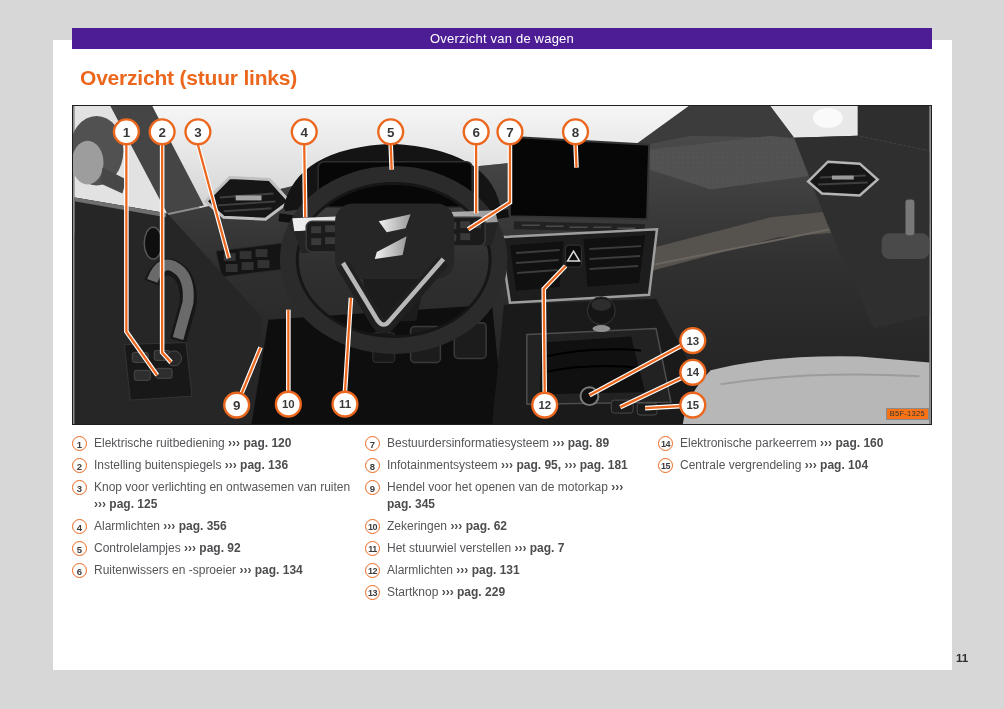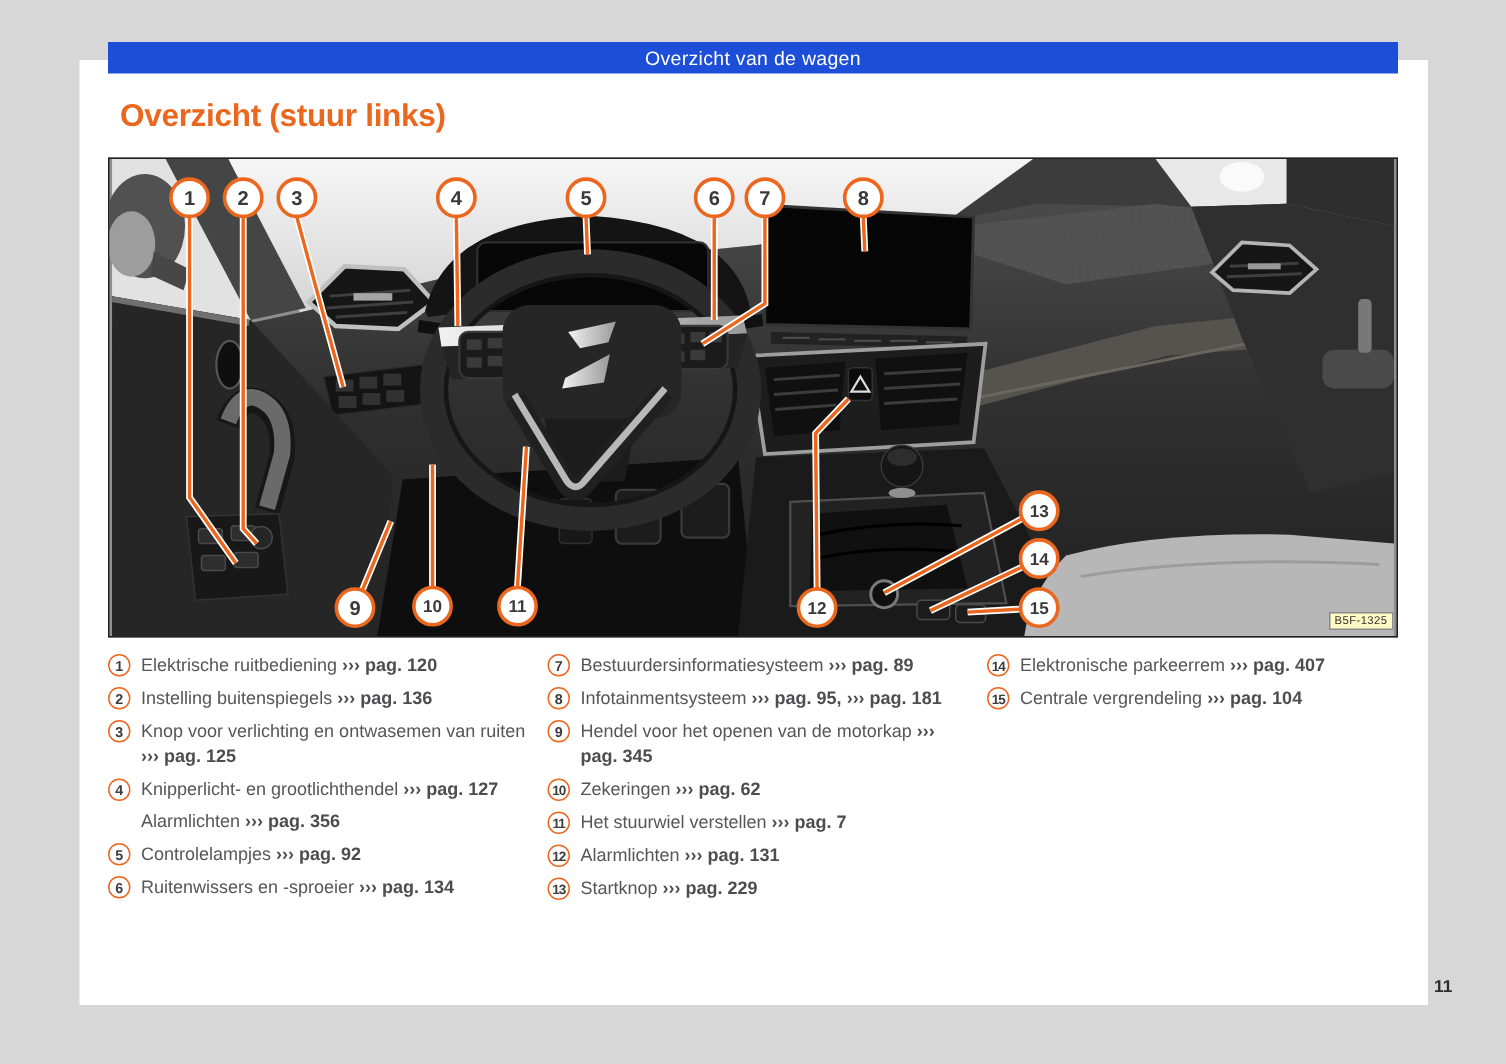--- a/index.html
+++ b/index.html
@@ -4,35 +4,35 @@
 <style>
   html,body{margin:0;padding:0;}
   body{
     width:1004px;height:709px;position:relative;overflow:hidden;
     background:#d7d7d7;
     font-family:"Liberation Sans","DejaVu Sans",sans-serif;
   }
   .page{position:absolute;left:53px;top:40px;width:899px;height:630px;background:#ffffff;}
   .banner{
     position:absolute;left:72px;top:28px;width:860px;height:21px;
-    background:#1d4ed8;color:#ffffff;font-size:13px;letter-spacing:.2px;
+    background:#4c1d95;color:#ffffff;font-size:13px;letter-spacing:.2px;
     text-align:center;line-height:21px;font-weight:normal;
   }
   .title{
     position:absolute;left:80px;top:66px;margin:0;
     color:#ec671e;font-size:21px;font-weight:bold;letter-spacing:-.2px;
   }
   .figure{
     position:absolute;left:72px;top:105px;width:860px;height:320px;
     border:1.5px solid #1f1f1f;box-sizing:border-box;background:#8f8f8f;
   }
   .figure svg{position:absolute;left:0;top:0;width:100%;height:100%;display:block;}
   .figure .overlay{pointer-events:none;}
   .figlabel{
-    position:absolute;right:2px;bottom:4px;background:#fef9c3;border:1px solid #8a8a8a;
+    position:absolute;right:2px;bottom:4px;background:#f97316;border:1px solid #8a8a8a;
     font-size:7.5px;color:#333;padding:0 3px;line-height:10px;letter-spacing:.3px;
   }
   .legend{
     position:absolute;left:72px;top:435px;width:860px;display:flex;
     color:#56565a;font-size:12px;line-height:17px;
   }
   .legend .col{box-sizing:border-box;padding-right:14px;}
   .legend .col1{width:293px;}
   .legend .col2{width:293px;}
   .legend .col3{width:274px;padding-right:0;}
@@ -317,21 +317,20 @@
       </div>
       <div class="item">
         <span class="num">3</span>
         <div class="txt">
           <div class="para"><span>Knop voor verlichting en ontwasemen van ruiten </span><span class="b">››› pag. 125</span></div>
         </div>
       </div>
       <div class="item">
         <span class="num">4</span>
         <div class="txt">
-          <div class="para"><span>Knipperlicht- en grootlichthendel </span><span class="b">››› pag. 127</span></div>
           <div class="para"><span>Alarmlichten </span><span class="b">››› pag. 356</span></div>
         </div>
       </div>
       <div class="item">
         <span class="num">5</span>
         <div class="txt">
           <div class="para"><span>Controlelampjes </span><span class="b">››› pag. 92</span></div>
         </div>
       </div>
       <div class="item">
@@ -382,21 +381,21 @@
         <span class="num two">13</span>
         <div class="txt">
           <div class="para"><span>Startknop </span><span class="b">››› pag. 229</span></div>
         </div>
       </div>
     </div>
     <div class="col col3">
       <div class="item">
         <span class="num two">14</span>
         <div class="txt">
-          <div class="para"><span>Elektronische parkeerrem </span><span class="b">››› pag. 407</span></div>
+          <div class="para"><span>Elektronische parkeerrem </span><span class="b">››› pag. 160</span></div>
         </div>
       </div>
       <div class="item">
         <span class="num two">15</span>
         <div class="txt">
           <div class="para"><span>Centrale vergrendeling </span><span class="b">››› pag. 104</span></div>
         </div>
       </div>
     </div>
   </div>

